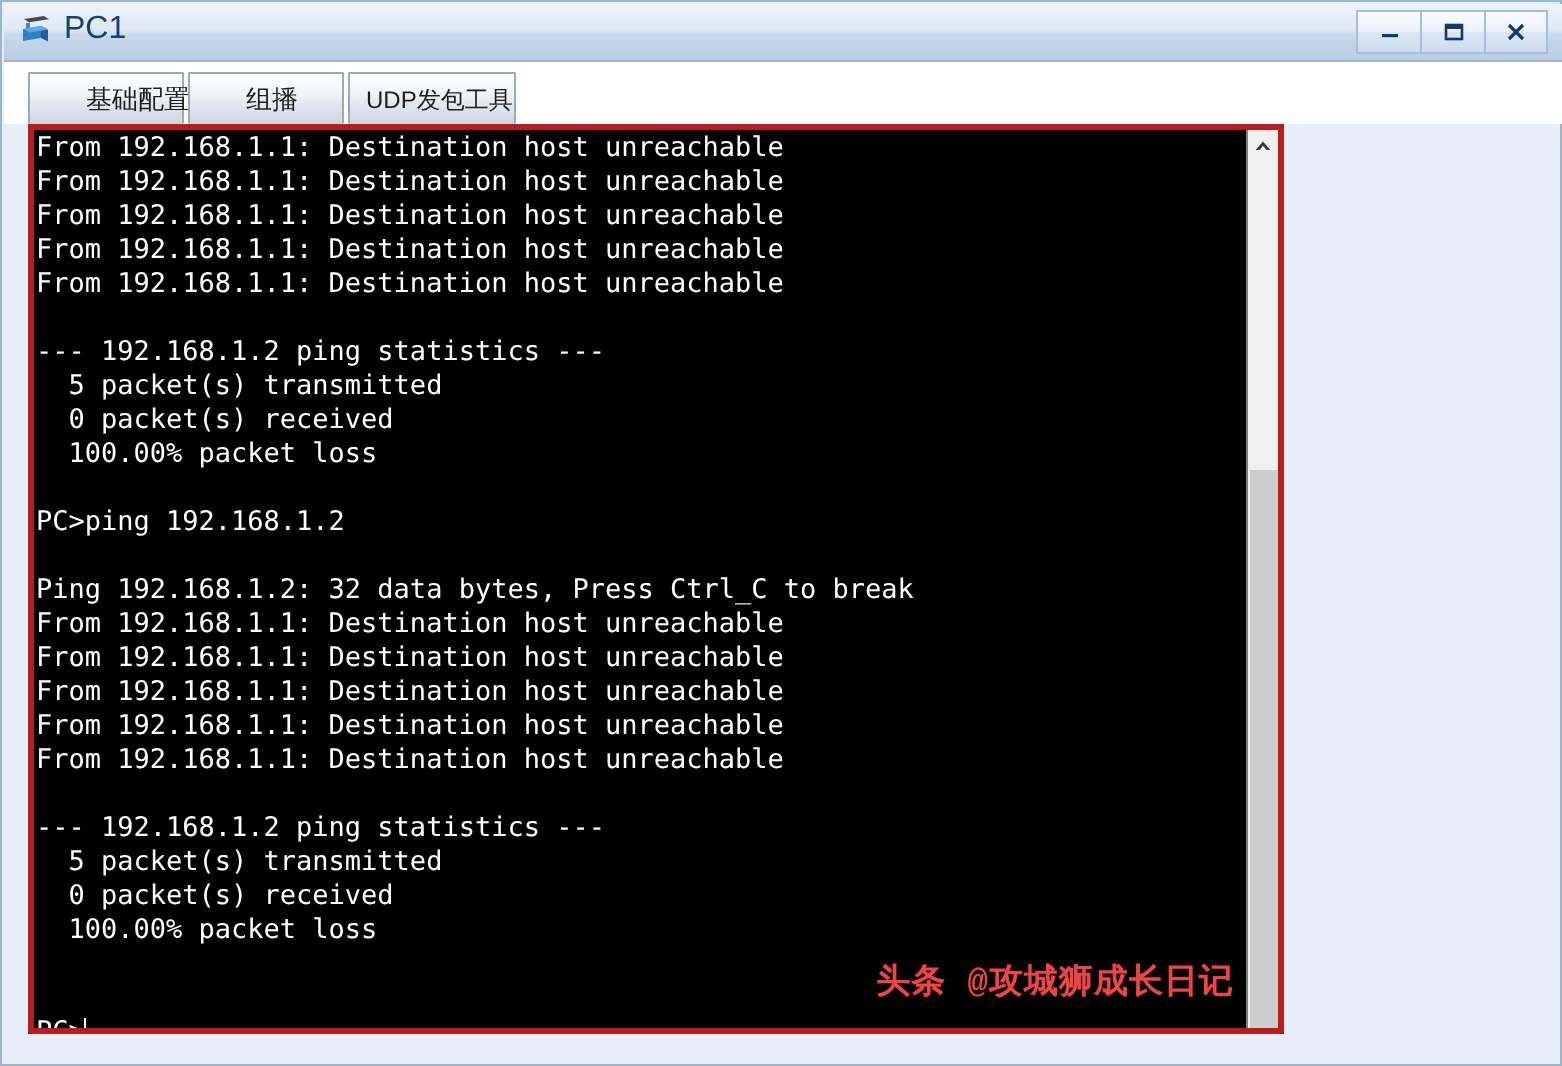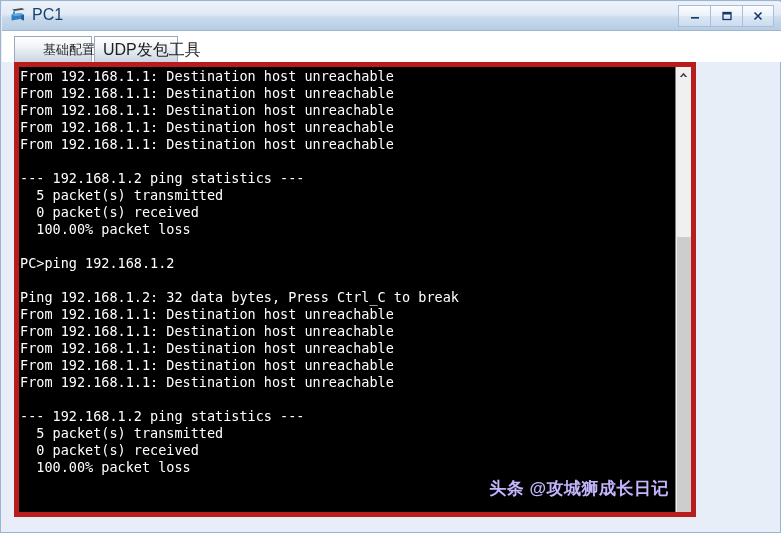--- a/index.html
+++ b/index.html
@@ -101,30 +101,30 @@
     box-sizing: border-box;
     white-space: nowrap;
     text-align: center;
     border-radius: 1px;
   }
   .tab.active {
     background: linear-gradient(to bottom, #ffffff 0%, #fafbfc 55%, #f3f5f7 100%);
     color: #3a3a3a;
     border-color: #a8b4c4;
   }
-  .tab.narrow { padding: 0 8px; font-size: 16px; }
+  .tab.narrow { padding: 0 8px; font-size: 12px; }
 
   
   .terminal-wrap {
     position: absolute;
     left: 13px; top: 61px;
-    width: 682px;
+    width: 628px;
     height: 455px;
     background: #000000;
-    border: 5px solid #b91c1c;
+    border: 3px solid #b91c1c;
     box-sizing: border-box;
     overflow: hidden;
   }
   .terminal {
     position: absolute;
     left: 0; top: 1px;
     width: 722px;
     height: 452px;
     background: #000000;
     color: #ffffff;
@@ -180,24 +180,24 @@
     background: #cdcdcd;
     border: 1px solid #cdcdcd;
     box-sizing: border-box;
   }
 
   
   .watermark {
     position: absolute;
     right: 22px;
     bottom: 12px;
-    font-family: Liberation Sans, sans-serif;
+    font-family: Liberation Mono, monospace;
     font-size: 17px;
     font-weight: bold;
-    color: #c4b5fd;
+    color: #ef4444;
     white-space: nowrap;
     letter-spacing: 0.5px;
     pointer-events: none;
   }
 </style>
 </head>
 <body>
 
 <div class="window">
 
@@ -230,20 +230,21 @@
         <svg width="12" height="10" viewBox="0 0 12 10">
             <path d="M2.5 1.5 L9.5 8.5 M9.5 1.5 L2.5 8.5" stroke="#15386b" stroke-width="1.6" fill="none"></path>
           </svg>
       </div>
     </div>
   </div>
 
   <div class="tabstrip">
     <div class="tabs">
       <div class="tab" style="width:78px;">基础配置</div>
+      <div class="tab" style="width:78px;">组播</div>
       <div class="tab narrow" style="width:84px;">UDP发包工具</div>
     </div>
   </div>
 
   <div class="terminal-wrap">
     <div class="terminal" id="terminal-output"><div class="term-line">From 192.168.1.1: Destination host unreachable</div><div class="term-line">From 192.168.1.1: Destination host unreachable</div><div class="term-line">From 192.168.1.1: Destination host unreachable</div><div class="term-line">From 192.168.1.1: Destination host unreachable</div><div class="term-line">From 192.168.1.1: Destination host unreachable</div><div class="term-line"></div><div class="term-line">--- 192.168.1.2 ping statistics ---</div><div class="term-line">  5 packet(s) transmitted</div><div class="term-line">  0 packet(s) received</div><div class="term-line">  100.00% packet loss</div><div class="term-line"></div><div class="term-line">PC&gt;ping 192.168.1.2</div><div class="term-line"></div><div class="term-line">Ping 192.168.1.2: 32 data bytes, Press Ctrl_C to break</div><div class="term-line">From 192.168.1.1: Destination host unreachable</div><div class="term-line">From 192.168.1.1: Destination host unreachable</div><div class="term-line">From 192.168.1.1: Destination host unreachable</div><div class="term-line">From 192.168.1.1: Destination host unreachable</div><div class="term-line">From 192.168.1.1: Destination host unreachable</div><div class="term-line"></div><div class="term-line">--- 192.168.1.2 ping statistics ---</div><div class="term-line">  5 packet(s) transmitted</div><div class="term-line">  0 packet(s) received</div><div class="term-line">  100.00% packet loss</div><div class="term-line"></div><div class="term-line"></div><div class="term-line"><span>PC&gt;</span><span class="cursor"></span></div></div>
 
     <div class="scrollbar">
       <div class="sb-arrow">
         <svg width="9" height="6" viewBox="0 0 9 6">

